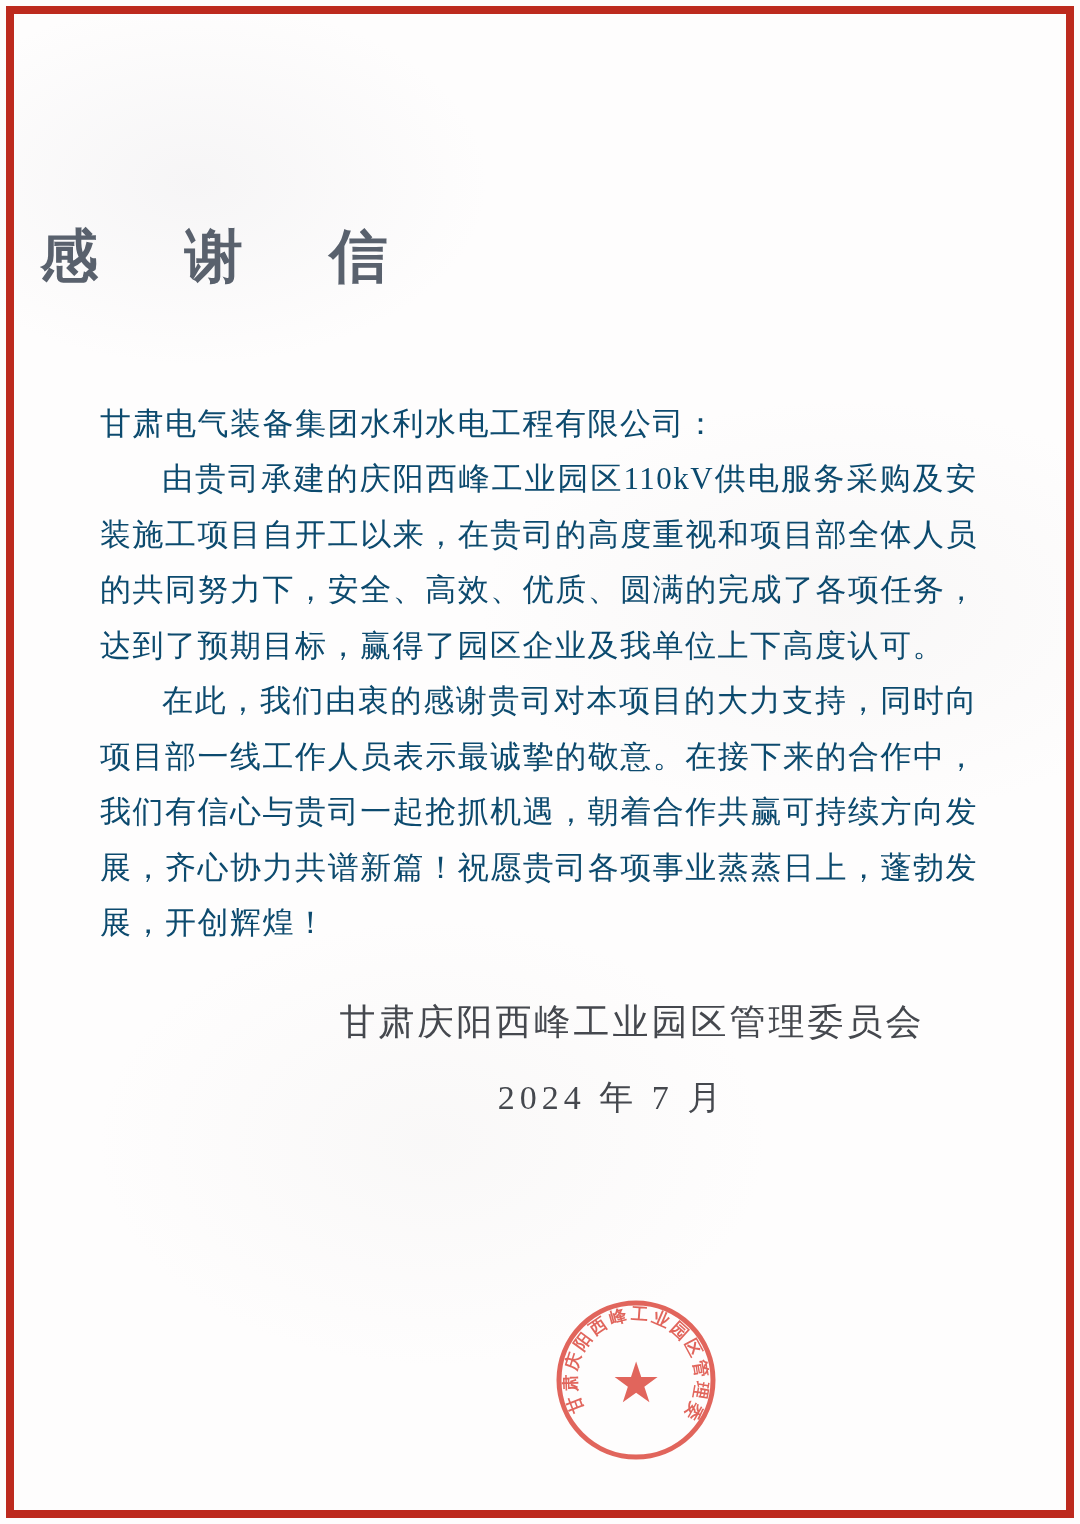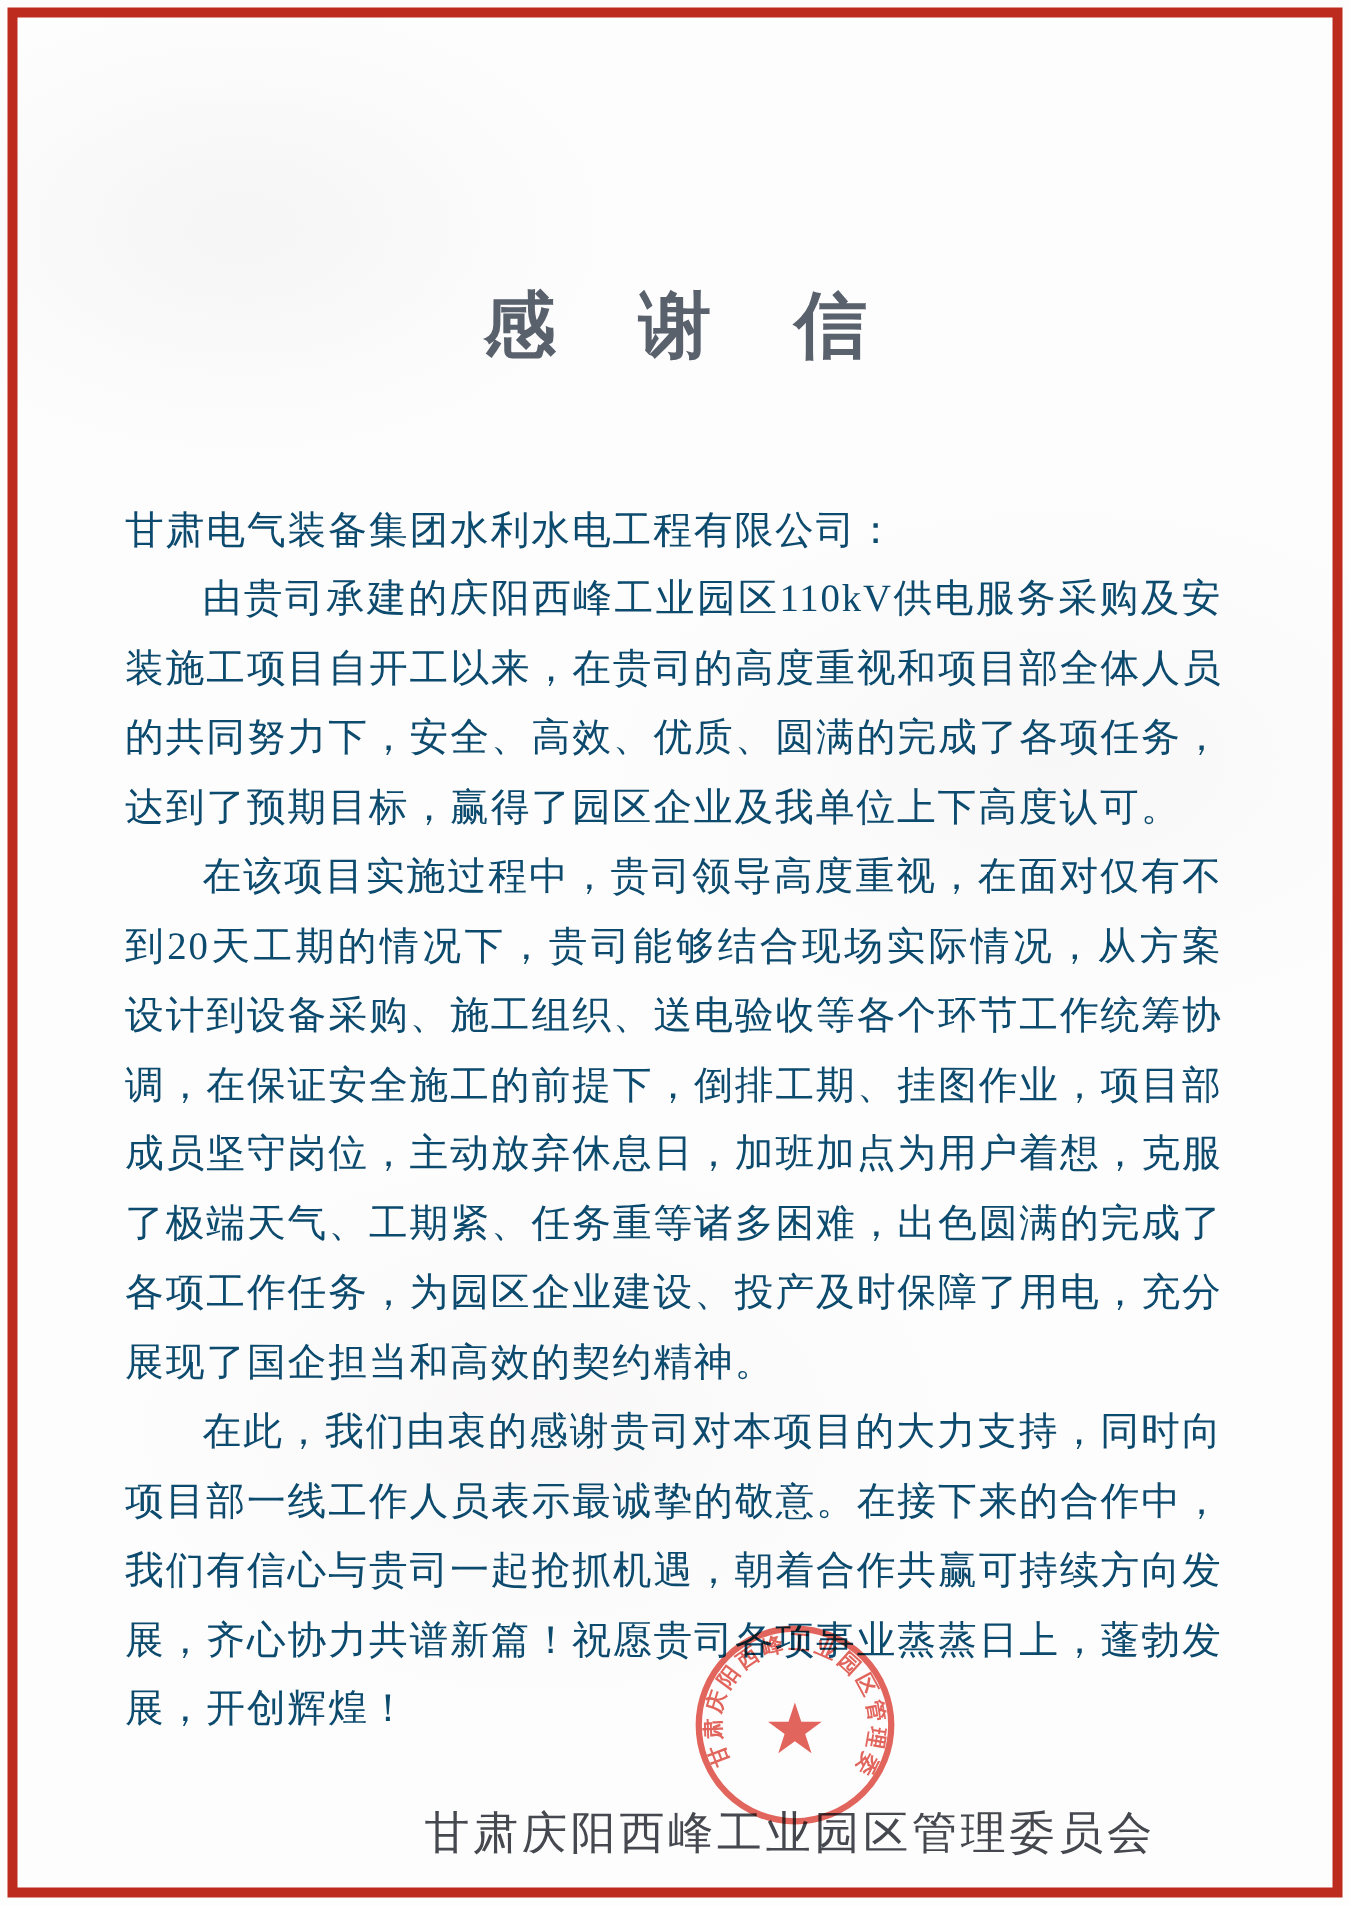--- a/index.html
+++ b/index.html
@@ -27,27 +27,28 @@
     pointer-events: none;
   }
   .frame {
     position: absolute;
     top: 6px; left: 6px; right: 6px; bottom: 6px;
     border: 8px solid #bd2a1e;
     box-sizing: border-box;
   }
   .title {
     margin: 212px 0 0 0;
-    text-align: center;
+    text-align: left;
     font-size: 58px;
     line-height: 1.2;
     font-weight: bold;
     letter-spacing: 26px;
     color: #59616d;
     text-indent: 26px; 
+    font-family: Liberation Mono, monospace;
   }
   .letter-body {
     margin: 100px 88px 0 86px;
     font-size: 31px;
     line-height: 55.5px;
     letter-spacing: 1.5px;
     color: #0c4a6e;
     text-align: justify;
   }
   .letter-body p { margin: 0; }
@@ -101,21 +102,20 @@
 <body>
 
 <div class="page">
   <div class="frame">
 
     <h1 class="title">感 谢 信</h1>
 
     <div class="letter-body">
       <p class="salutation">甘肃电气装备集团水利水电工程有限公司：</p>
       <p class="para">由贵司承建的庆阳西峰工业园区110kV供电服务采购及安装施工项目自开工以来，在贵司的高度重视和项目部全体人员的共同努力下，安全、高效、优质、圆满的完成了各项任务，达到了预期目标，赢得了园区企业及我单位上下高度认可。</p>
-      <p class="para">在该项目实施过程中，贵司领导高度重视，在面对仅有不到20天工期的情况下，贵司能够结合现场实际情况，从方案设计到设备采购、施工组织、送电验收等各个环节工作统筹协调，在保证安全施工的前提下，倒排工期、挂图作业，项目部成员坚守岗位，主动放弃休息日，加班加点为用户着想，克服了极端天气、工期紧、任务重等诸多困难，出色圆满的完成了各项工作任务，为园区企业建设、投产及时保障了用电，充分展现了国企担当和高效的契约精神。</p>
       <p class="para">在此，我们由衷的感谢贵司对本项目的大力支持，同时向项目部一线工作人员表示最诚挚的敬意。在接下来的合作中，我们有信心与贵司一起抢抓机遇，朝着合作共赢可持续方向发展，齐心协力共谱新篇！祝愿贵司各项事业蒸蒸日上，蓬勃发展，开创辉煌！</p>
     </div>
 
     <div class="sig-area">
       <div class="signature">甘肃庆阳西峰工业园区管理委员会</div>
       <div class="sig-date">2024 年 7 月</div>
     </div>
 
   </div>
 

